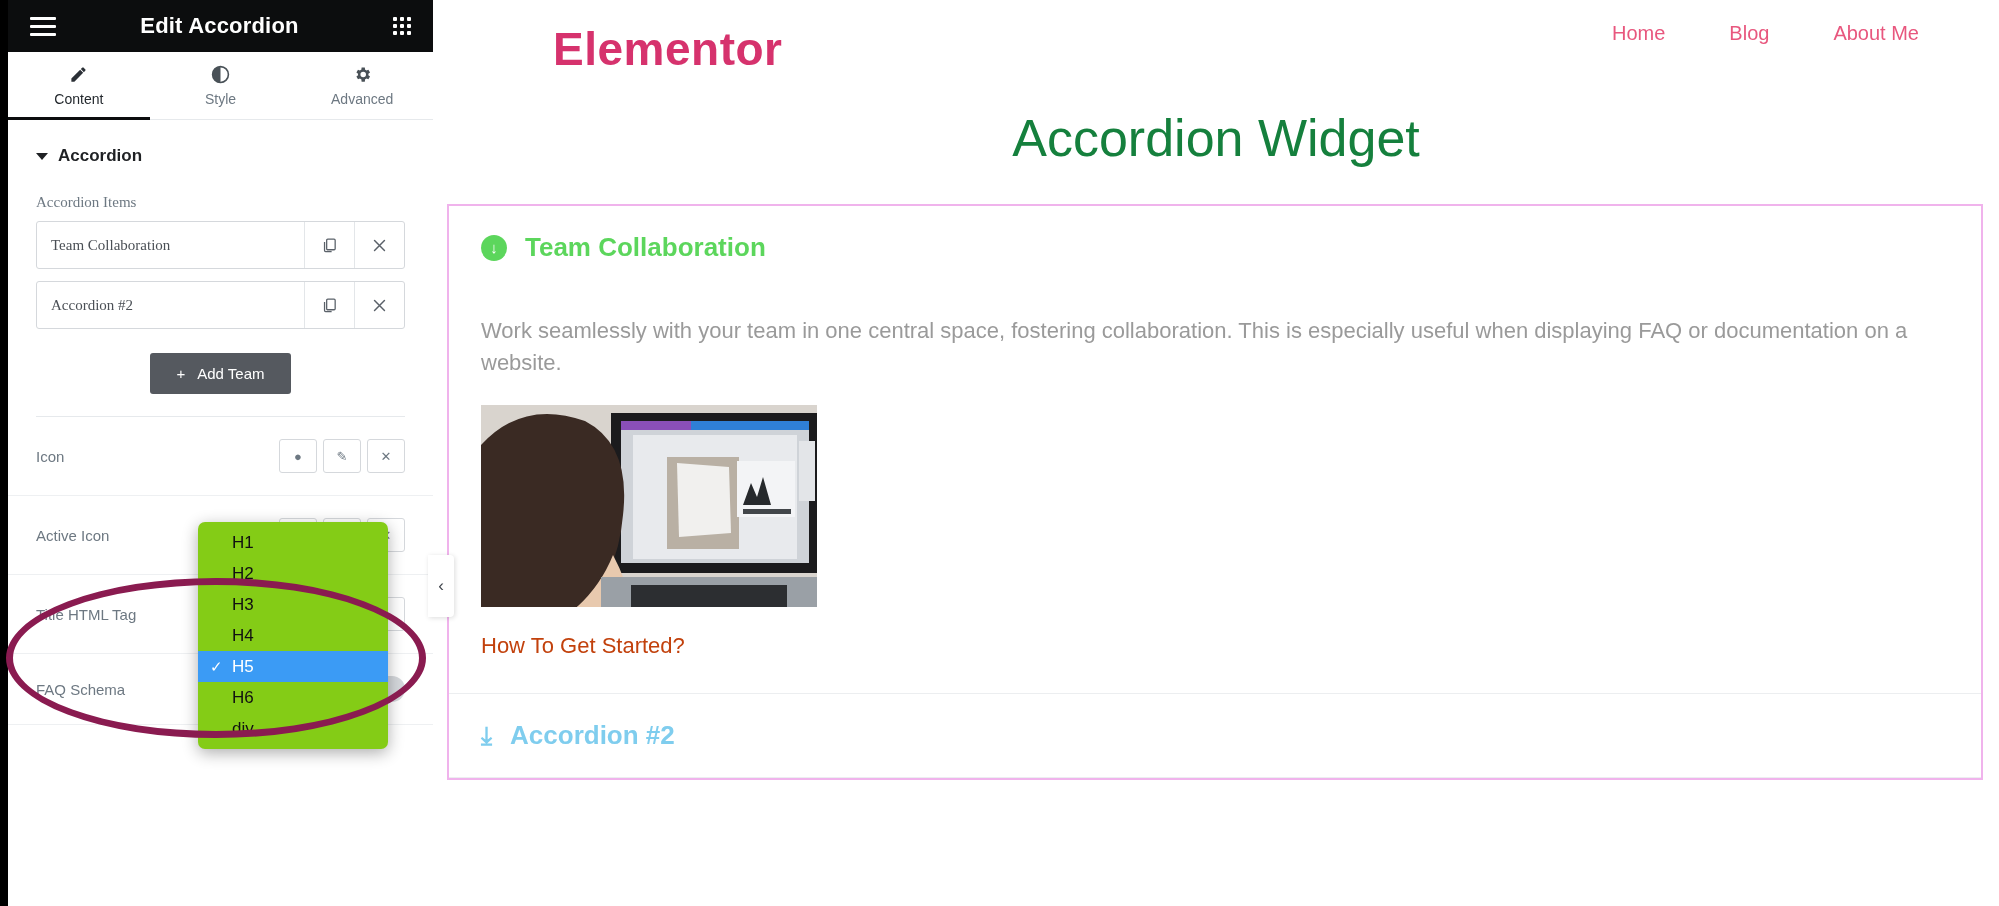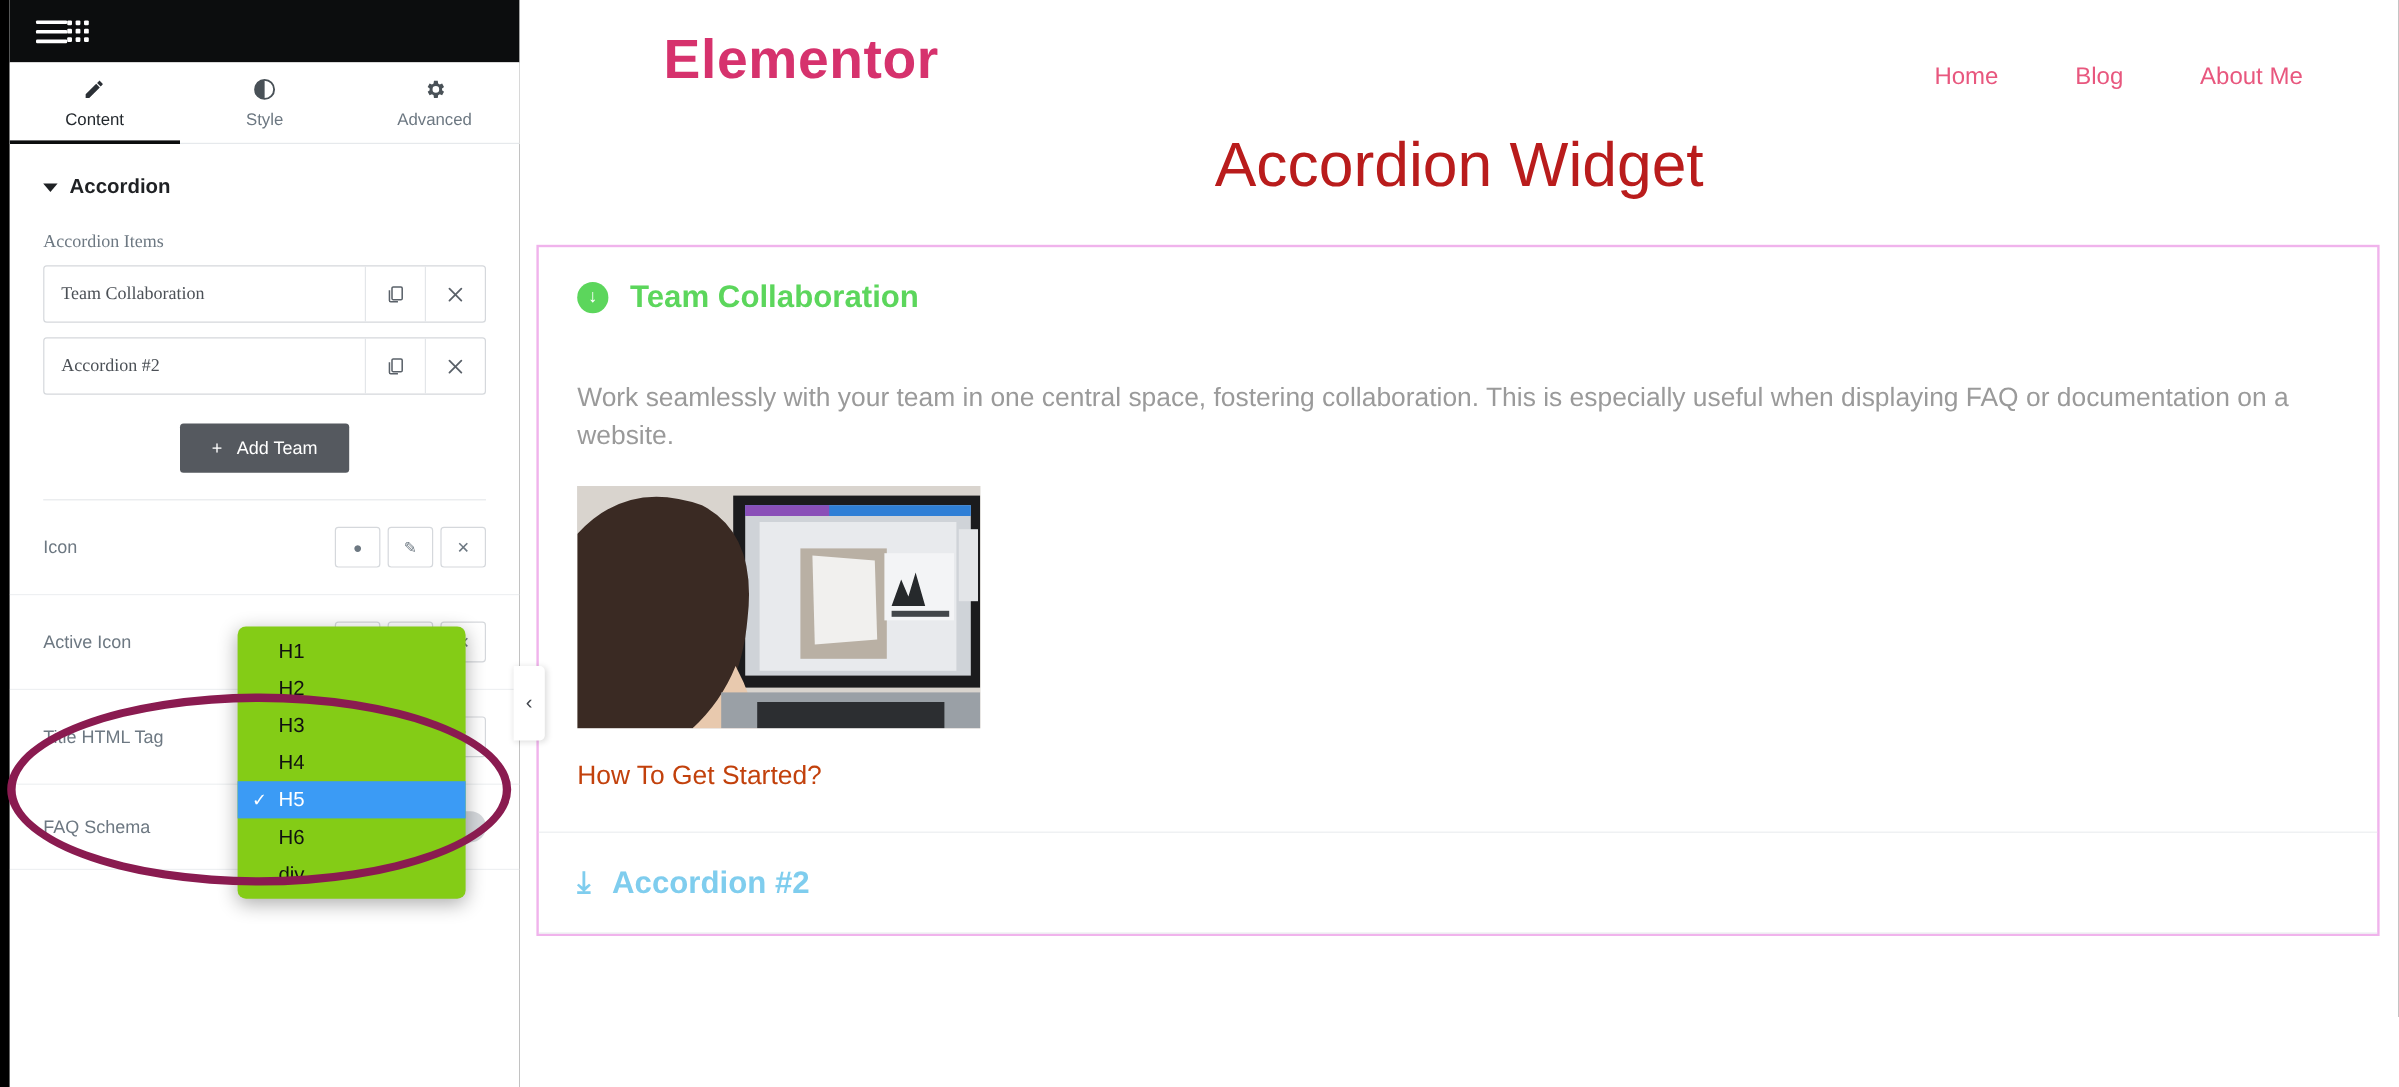--- a/index.html
+++ b/index.html
@@ -183,30 +183,30 @@
 
   
   #preview {
     position: absolute;
     left: 433px; top: 0;
     width: 1566px; height: 906px;
     background: #ffffff;
     overflow: hidden;
   }
   .site-header {
-    display: flex; align-items: flex-end; justify-content: space-between;
+    display: flex; align-items: flex-start; justify-content: space-between;
     padding: 22px 80px 10px 120px;
   }
   .brand { font-size: 46px; font-weight: bold; color: #d6326d; letter-spacing: .5px; }
   .site-nav { display: flex; gap: 64px; }
   .site-nav a { color: #e8577e; font-size: 20px; text-decoration: none; cursor: pointer; }
 
   .page-title {
     text-align: center; font-size: 52px; font-weight: normal;
-    color: #b91c1c; margin: 22px 0 36px;
+    color: #15803d; margin: 22px 0 36px;
   }
 
   .accordion-wrap {
     margin: 0 0 0 14px;
     width: 1536px;
     border: 2px solid #f0b3ec;
     background: #fff;
   }
   .acc-item { border-bottom: 1px solid #eceef0; }
   .acc-head {
@@ -241,20 +241,21 @@
 <div id="root">
 
   <div id="panel">
 
     <div class="panel-header">
       <div class="hamburger">
           <i></i>
           <i></i>
           <i></i>
         </div>
+      <div class="panel-title">Edit Accordion</div>
       <div class="grid-icon">
         <span></span>
           <span></span>
           <span></span>
           <span></span>
           <span></span>
           <span></span>
           <span></span>
           <span></span>
           <span></span>

